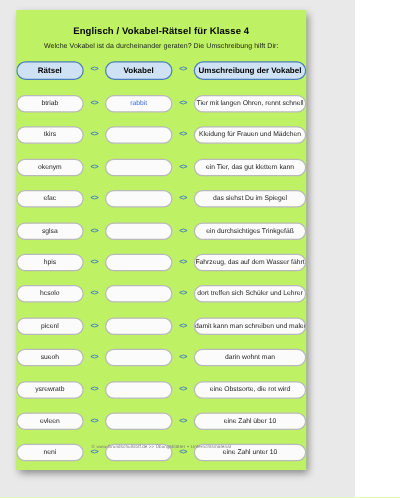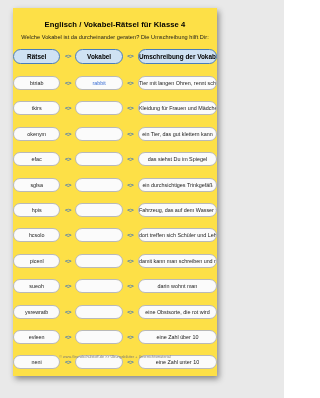--- a/index.html
+++ b/index.html
@@ -17,23 +17,23 @@
     position: relative;
     width: 284px;
     height: 398px;
     background: #e9e9e9;
     box-sizing: border-box;
   }
   .page {
     position: absolute;
     left: 13px;
     top: 8px;
-    width: 204px;
+    width: 232px;
     height: 368px;
-    background: #fde047;
+    background: #bef264;
     box-shadow: 2px 3px 6px rgba(0,0,0,0.42);
     box-sizing: border-box;
     overflow: hidden;
   }
   .title {
     text-align: center;
     font-size: 7.6px;
     font-weight: bold;
     color: #000000;
     margin-top: 12px;

